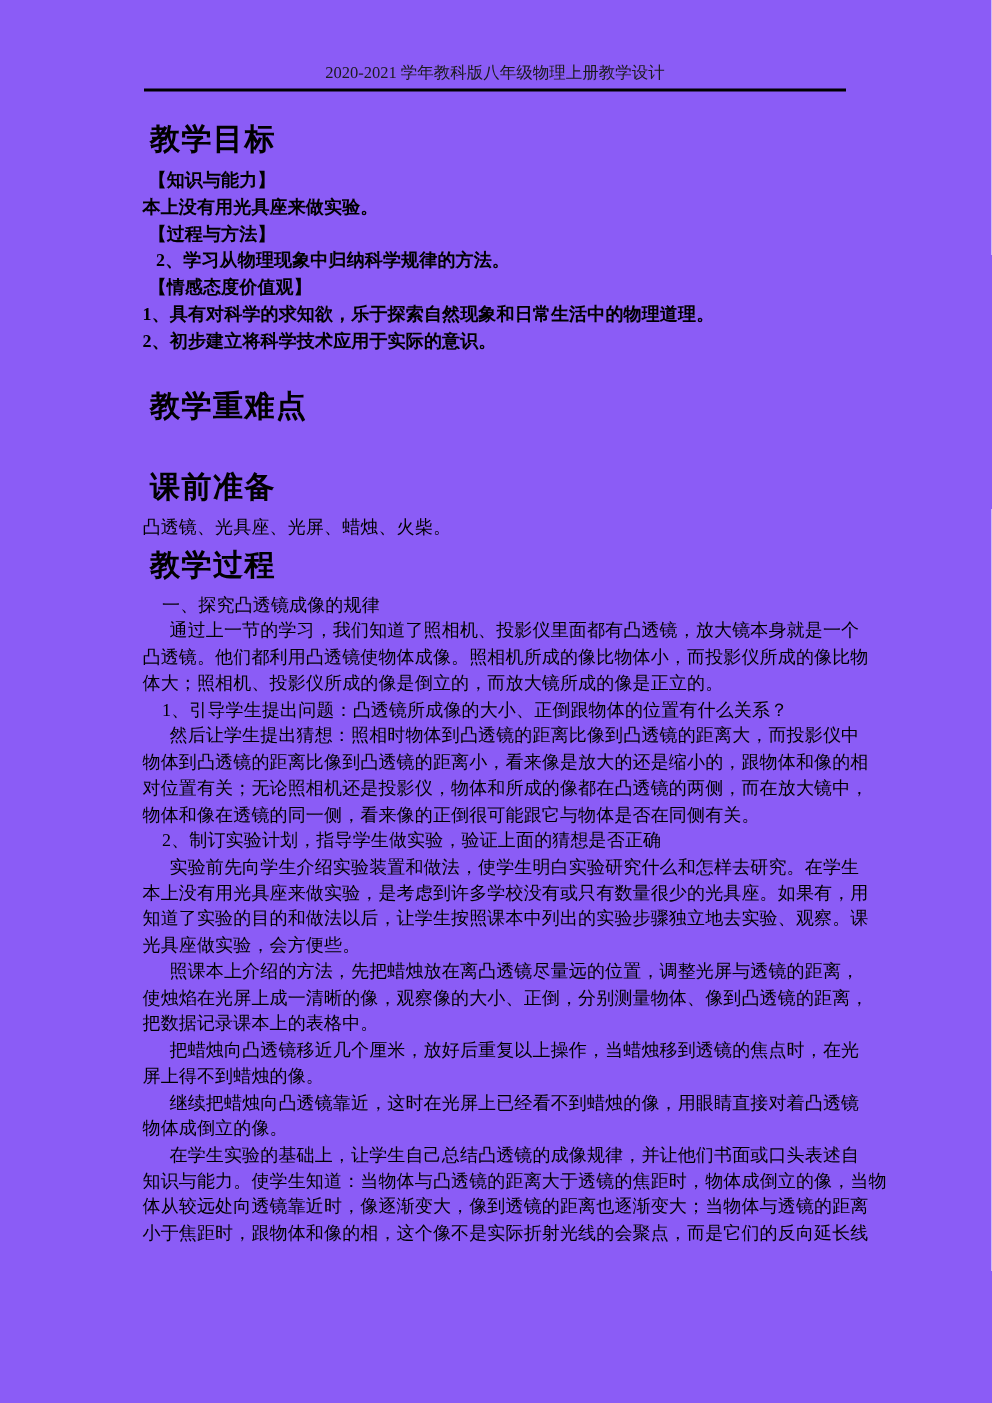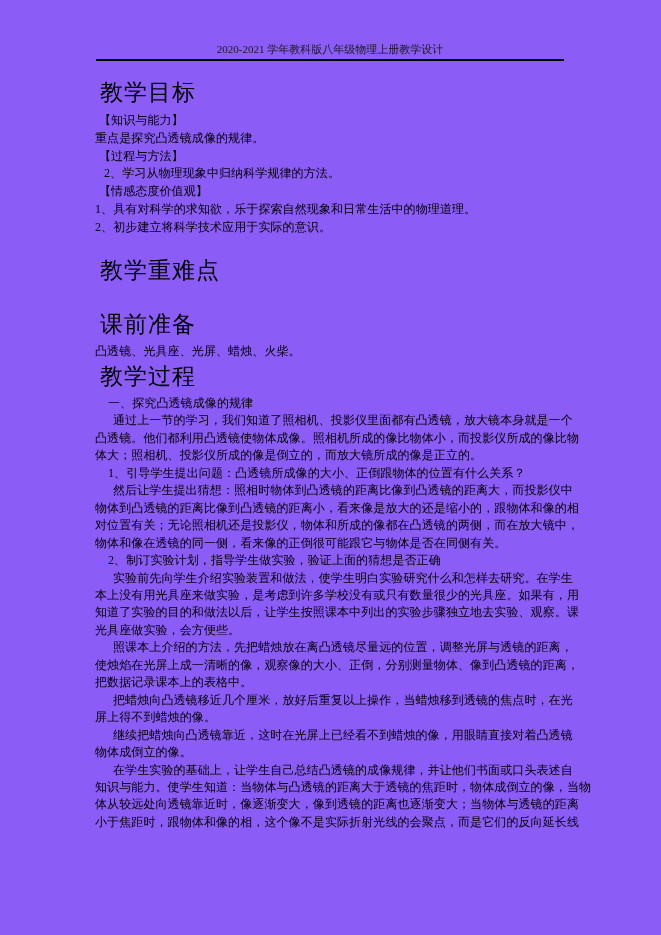--- a/index.html
+++ b/index.html
@@ -37,38 +37,38 @@
     height: 2px;
     background: #000000;
   }
   
   .doc-h {
     position: absolute;
     left: 95px;
     width: 470px;
     margin: 0;
     padding-left: 5px;
-    font-size: 23px;
+    font-size: 20px;
     line-height: 20px;
-    font-weight: normal;
+    font-weight: bold;
     letter-spacing: 1px;
     white-space: nowrap;
   }
   #h-goals     { top: 83px; }
   #h-keypoints { top: 261px; }
   #h-prep      { top: 315px; }
   #h-process   { top: 367px; }
   
   .textblock {
     position: absolute;
     left: 95px;
     width: 470px;
     font-size: 12px;
   }
-  #sec-goals     { top: 112px; }
+  #sec-goals     { top: 112px; font-weight: bold; }
   #sec-goals .line   { line-height: 17.8px; }
   #sec-keypoints { top: 291px; }
   #sec-prep      { top: 343px; }
   #sec-process   { top: 395px; }
   .line {
     line-height: 17.45px;
     white-space: nowrap;
     letter-spacing: 0.1px;
   }
   .line--plain  { padding-left: 0; }
@@ -81,21 +81,21 @@
 <body>
 
 <div class="page">
 
   <div class="doc-header-text">2020-2021 学年教科版八年级物理上册教学设计</div>
   <div class="doc-header-rule"></div>
 
   <h1 class="doc-h" id="h-goals">教学目标</h1>
   <div class="textblock" id="sec-goals">
       <div class="line line--label">【知识与能力】</div>
-      <div class="line line--plain">重点是探究凸透镜成像的规律。</div>
+      <div class="line line--plain">本上没有用光具座来做实验。</div>
       <div class="line line--label">【过程与方法】</div>
       <div class="line line--item">2、学习从物理现象中归纳科学规律的方法。</div>
       <div class="line line--label">【情感态度价值观】</div>
       <div class="line line--plain">1、具有对科学的求知欲，乐于探索自然现象和日常生活中的物理道理。</div>
       <div class="line line--plain">2、初步建立将科学技术应用于实际的意识。</div>
     </div>
 
   <h1 class="doc-h" id="h-keypoints">教学重难点</h1>
 
   <h1 class="doc-h" id="h-prep">课前准备</h1>

